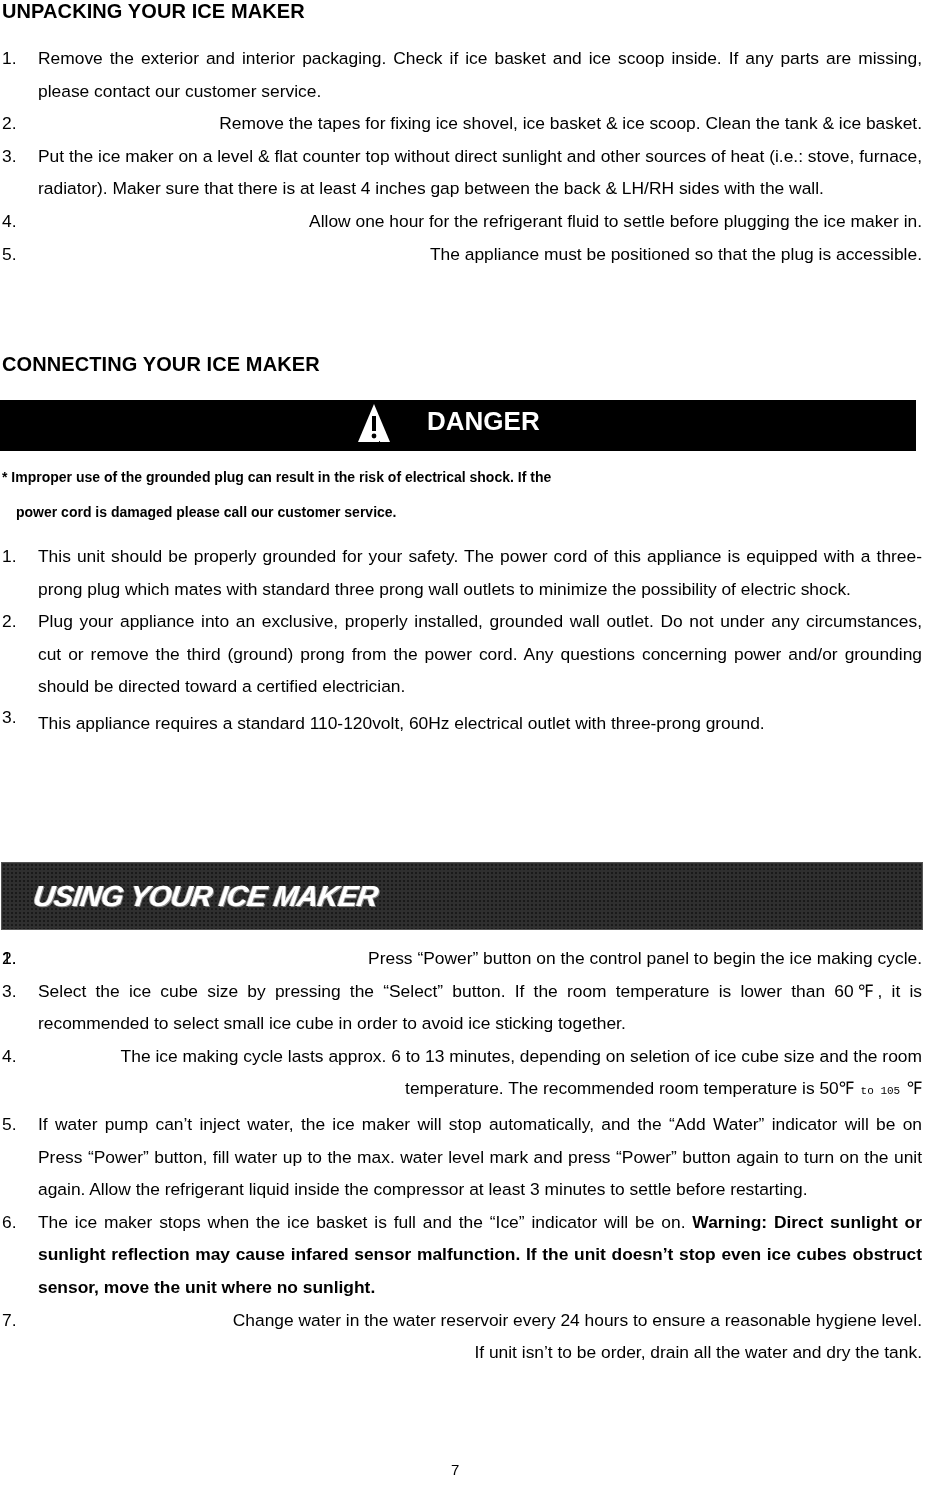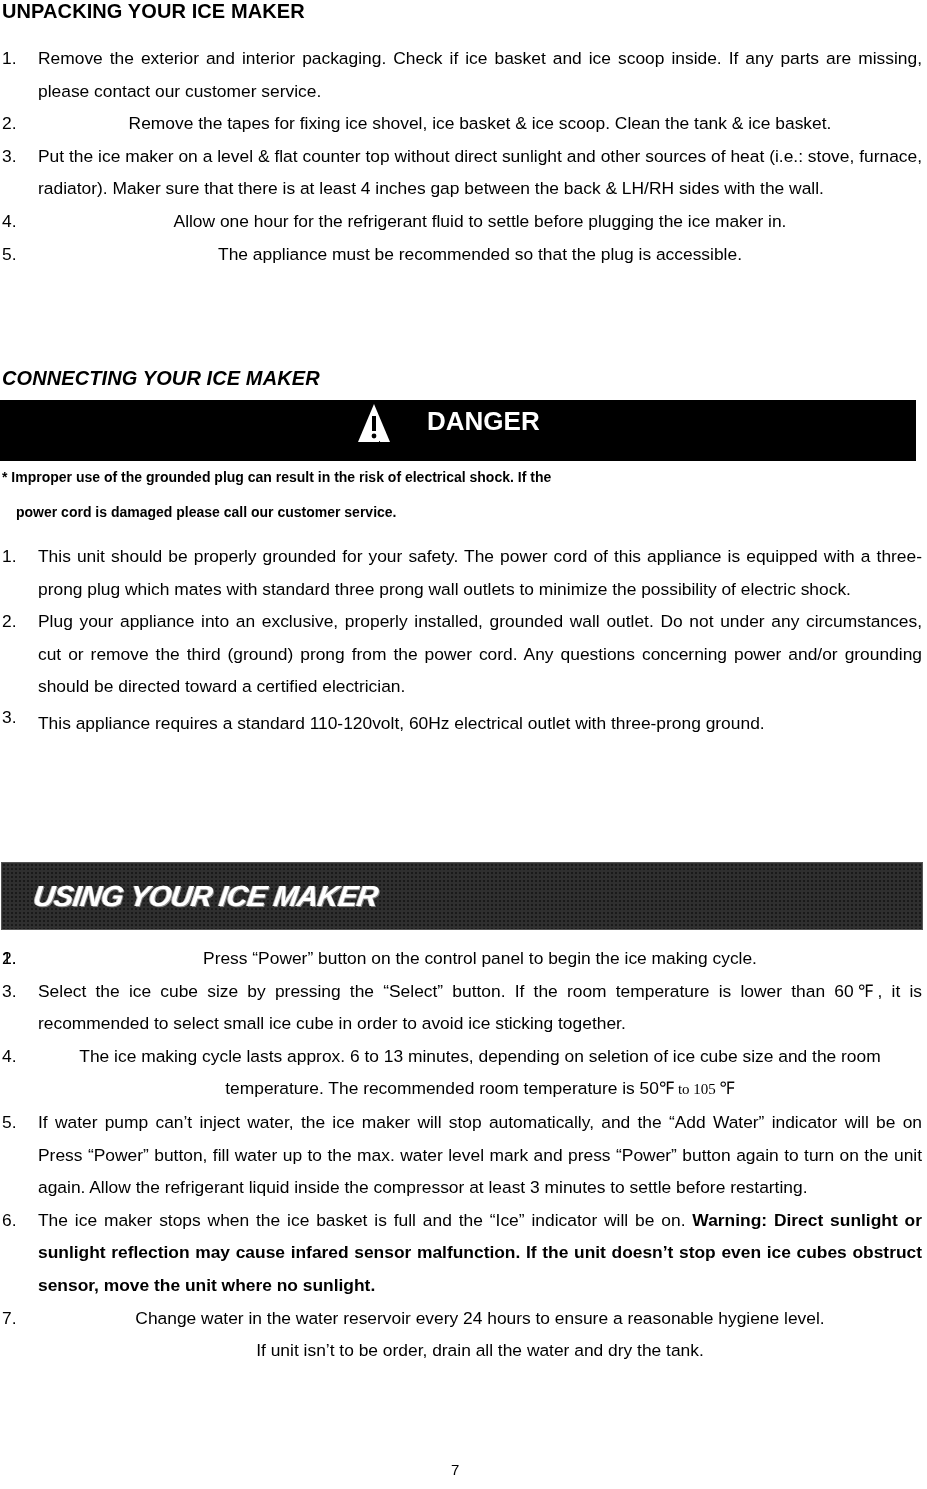--- a/index.html
+++ b/index.html
@@ -7,23 +7,23 @@
     width: 927px; height: 1489px; position: relative; overflow: hidden;
     font-family: "Liberation Sans", sans-serif; color: #000;
   }
   .h2 {
     position: absolute; left: 2px; font-weight: bold; font-size: 20px; letter-spacing: 0.1px;
   }
   .list { position: absolute; left: 0; width: 922px; margin: 0; padding: 0; list-style: none; }
   .item { position: relative; font-size: 17.4px; line-height: 32.6px; }
   .num { position: absolute; left: 2px; top: 0; }
   .txt { display: block; margin-left: 38px; text-align: justify; }
-  .txt.nojust { text-align: center; }
+  .txt.nojust { text-align: right; }
   .danger-bar {
-    position: absolute; left: 0; top: 400px; width: 916px; height: 61px; background: #000;
+    position: absolute; left: 0; top: 400px; width: 916px; height: 51px; background: #000;
   }
   .danger-icon { position: absolute; left: 356px; top: 2px; width: 36px; height: 40px; }
   .danger-label {
     position: absolute; left: 427px; top: 5px; color: #fff; font-weight: bold; font-size: 26px; line-height: 32px;
   }
   .danger-tick { position: absolute; top: 441px; width: 1px; height: 9px; background: #000; }
   .warn-note {
     position: absolute; left: 2px; top: 460px; width: 900px;
     font-weight: bold; font-size: 14px; line-height: 35px;
   }
@@ -35,21 +35,21 @@
     background-size: 4px 4px;
     border: 1px solid #555;
   }
   .using-title {
     position: absolute; left: 32px; top: 16px; color: #fff; font-weight: bold; font-style: italic;
     font-size: 29px; letter-spacing: -0.5px; line-height: 34px;
     text-shadow: 1px 1px 0 #888, -1px 0 0 #bbb;
     transform: skewX(-8deg);
   }
   .warn-bold { font-weight: bold; }
-  .mono { font-family: Liberation Serif, serif; font-size: 15px; }
+  .mono { font-family: Liberation Mono, monospace; font-size: 11px; }
   .serifdeg { font-family: "Liberation Serif", serif; }
   .page-num { position: absolute; left: 451px; top: 1461px; font-size: 15px; }
 </style>
 </head>
 <body>
 
 <div class="h2" style="top:0px;">UNPACKING YOUR ICE MAKER</div>
 <ol class="list" style="top:42px;">
   <li class="item">
       <span class="num">1.</span>
@@ -62,25 +62,25 @@
   <li class="item">
       <span class="num">3.</span>
       <span class="txt">Put the ice maker on a level &amp; flat counter top without direct sunlight and other sources of heat (i.e.: stove, furnace, radiator). Maker sure that there is at least 4 inches gap between the back &amp; LH/RH sides with the wall.</span>
     </li>
   <li class="item">
       <span class="num">4.</span>
       <span class="txt nojust">Allow one hour for the refrigerant fluid to settle before plugging the ice maker in.</span>
     </li>
   <li class="item">
       <span class="num">5.</span>
-      <span class="txt nojust">The appliance must be recommended so that the plug is accessible.</span>
+      <span class="txt nojust">The appliance must be positioned so that the plug is accessible.</span>
     </li>
 </ol>
 
-<div class="h2" style="top:367px;font-style:italic;">CONNECTING YOUR ICE MAKER</div>
+<div class="h2" style="top:353px;">CONNECTING YOUR ICE MAKER</div>
 <div class="danger-bar">
   <svg class="danger-icon" viewBox="0 0 36 40">
     <polygon points="18,2 34,40 2,40" fill="#fff"></polygon>
     <rect x="16" y="14" width="4" height="15" fill="#000"></rect>
     <circle cx="18" cy="34" r="2.4" fill="#000"></circle>
   </svg>
   <span class="danger-label">DANGER</span>
 </div>
 <div class="danger-tick" style="left:378px;transform:rotate(15deg);"></div>
 <div class="danger-tick" style="left:407px;transform:rotate(-20deg);"></div>

